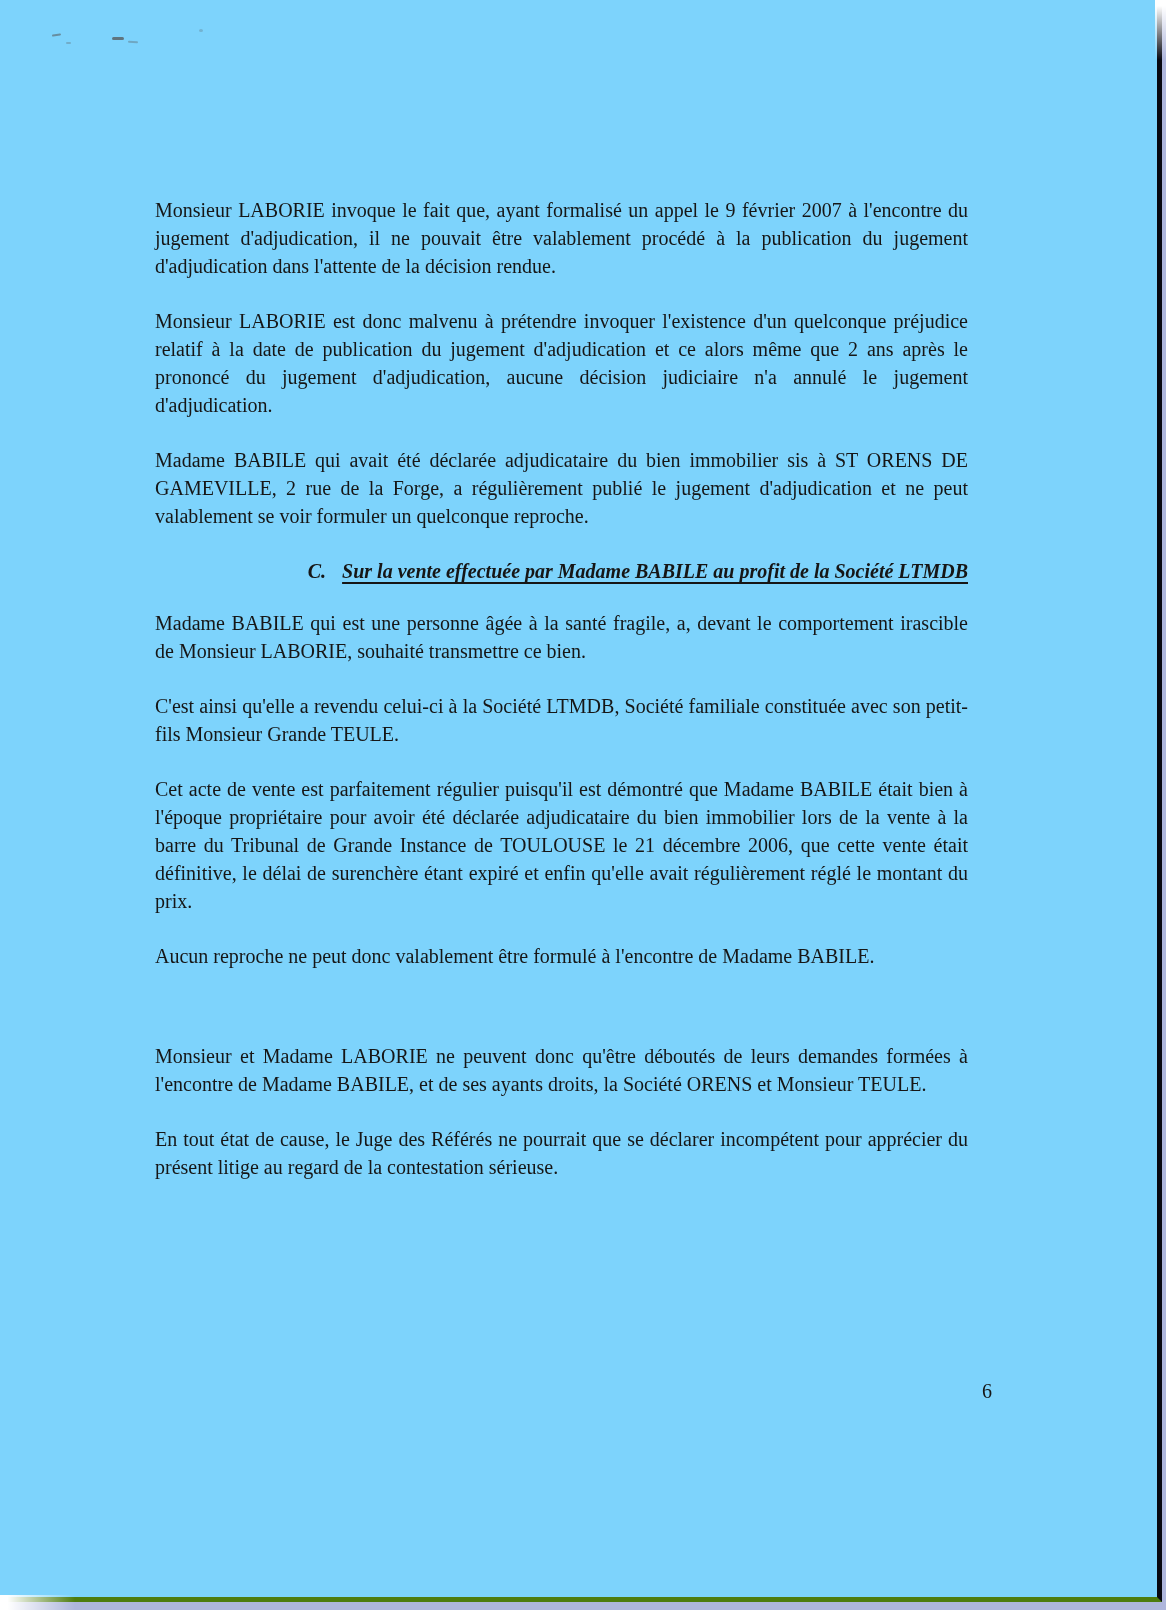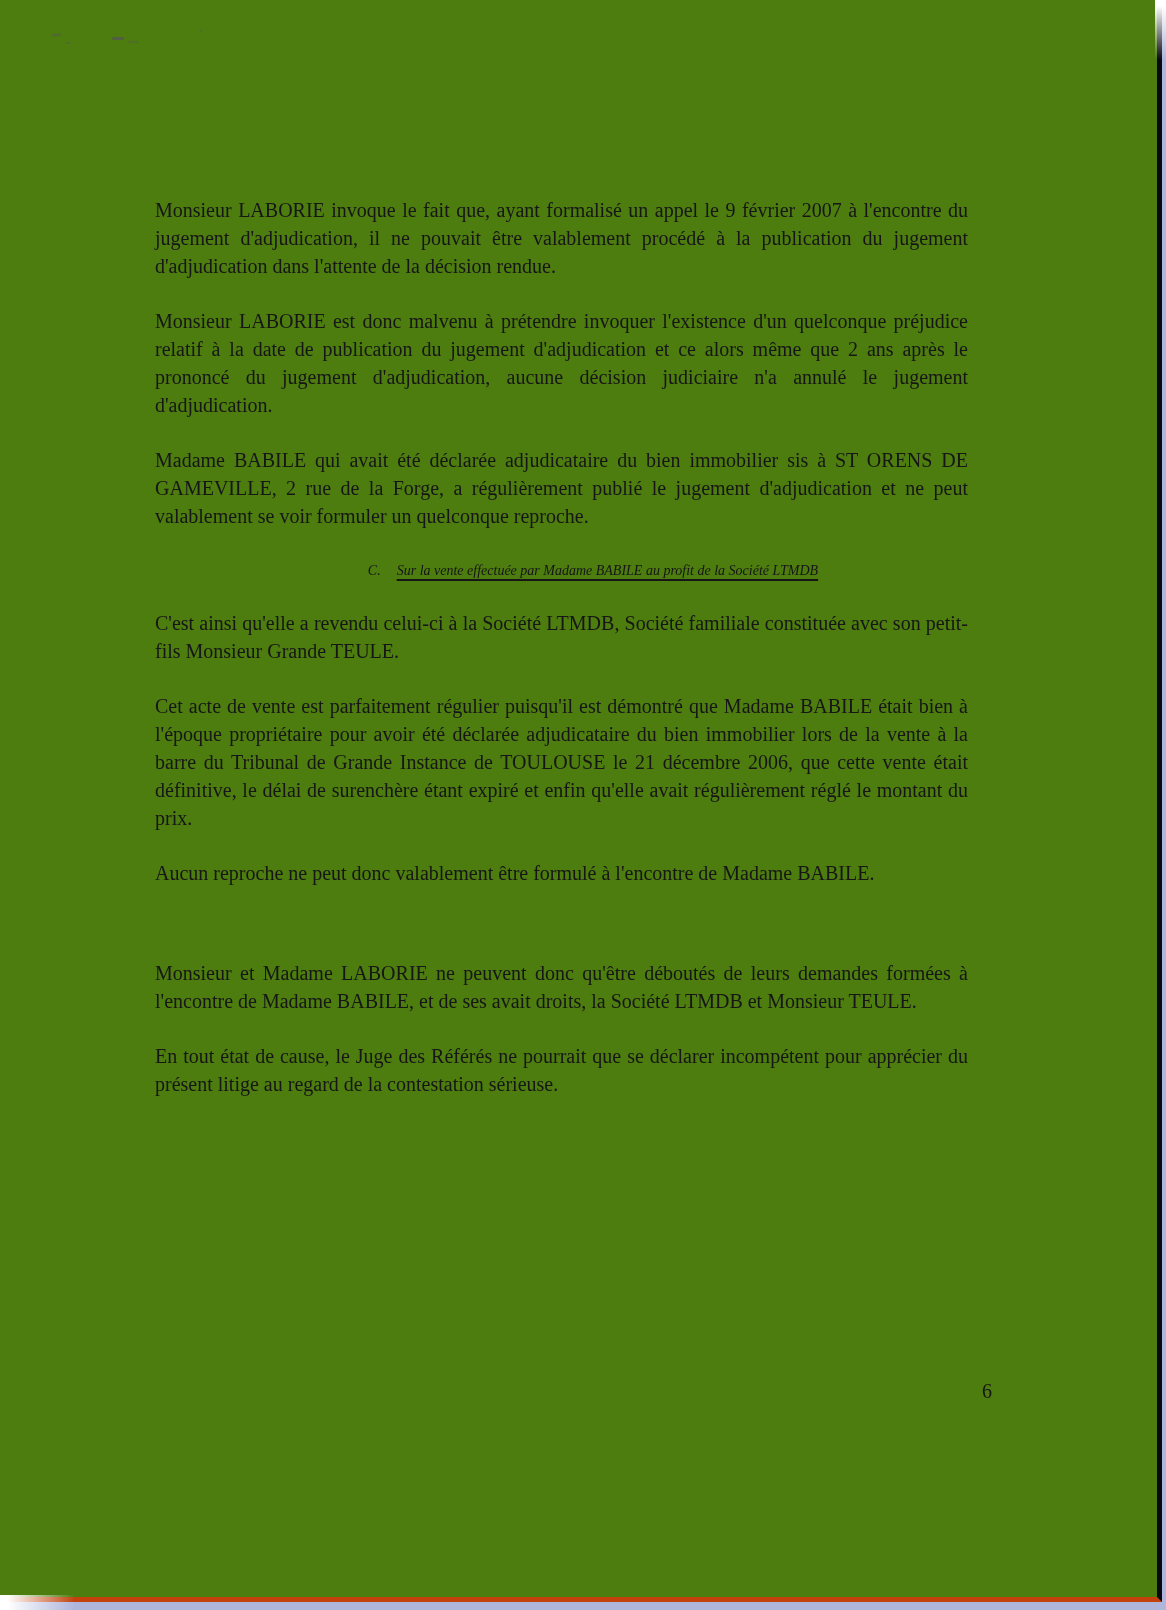--- a/index.html
+++ b/index.html
@@ -14,23 +14,23 @@
     overflow: hidden;
     font-family: "Liberation Serif", serif;
   }
   
   .page {
     position: absolute;
     left: 0;
     top: 0;
     width: 1157px;
     height: 1597px;
-    background: #4d7c0f;
+    background: #7dd3fc;
     border-right: 5px solid #070810;
-    border-bottom: 5px solid #c2410c;
+    border-bottom: 5px solid #4d7c0f;
     box-sizing: content-box;
   }
   
   .fade-tr {
     position: absolute;
     left: 1155px;
     top: 0;
     width: 11px;
     height: 60px;
     background: linear-gradient(to bottom, #ffffff 10%, rgba(255,255,255,0) 100%);
@@ -70,24 +70,24 @@
     text-align: justify;
   }
   .content p {
     margin: 0 0 27px 0;
   }
   .content p.gap-after {
     margin-bottom: 72px;
   }
   .heading {
     margin: 20px 0 24px 63px;
-    font-weight: normal;
+    font-weight: bold;
     font-style: italic;
-    font-size: 14px;
-    text-align: center;
+    font-size: 20px;
+    text-align: right;
   }
   .heading .hnum {
     display: inline-block;
     margin-right: 16px;
   }
   .heading .htitle {
     text-decoration: underline;
     text-decoration-thickness: 2px;
     text-underline-offset: 4px;
   }
@@ -116,28 +116,29 @@
 
 
     <p>Monsieur LABORIE est donc malvenu à prétendre invoquer l'existence d'un quelconque préjudice relatif à la date de publication du jugement d'adjudication et ce alors même que 2 ans après le prononcé du jugement d'adjudication, aucune décision judiciaire n'a annulé le jugement d'adjudication.</p>
 
     <p>Madame BABILE qui avait été déclarée adjudicataire du bien immobilier sis à ST ORENS DE GAMEVILLE, 2 rue de la Forge, a régulièrement publié le jugement d'adjudication et ne peut valablement se voir formuler un quelconque reproche.</p>
 
     <div class="heading">
       <span class="hnum">C.</span><span class="htitle">Sur la vente effectuée par Madame BABILE au profit de la Société LTMDB</span>
     </div>
 
+    <p>Madame BABILE qui est une personne âgée à la santé fragile, a, devant le comportement irascible de Monsieur LABORIE, souhaité transmettre ce bien.</p>
 
     <p>C'est ainsi qu'elle a revendu celui-ci à la Société LTMDB, Société familiale constituée avec son petit-fils Monsieur Grande TEULE.</p>
 
     <p>Cet acte de vente est parfaitement régulier puisqu'il est démontré que Madame BABILE était bien à l'époque propriétaire pour avoir été déclarée adjudicataire du bien immobilier lors de la vente à la barre du Tribunal de Grande Instance de TOULOUSE le 21 décembre 2006, que cette vente était définitive, le délai de surenchère étant expiré et enfin qu'elle avait régulièrement réglé le montant du prix.</p>
 
     <p class="gap-after">Aucun reproche ne peut donc valablement être formulé à l'encontre de Madame BABILE.</p>
 
-    <p>Monsieur et Madame LABORIE ne peuvent donc qu'être déboutés de leurs demandes formées à l'encontre de Madame BABILE, et de ses avait droits, la Société LTMDB et Monsieur TEULE.</p>
+    <p>Monsieur et Madame LABORIE ne peuvent donc qu'être déboutés de leurs demandes formées à l'encontre de Madame BABILE, et de ses ayants droits, la Société ORENS et Monsieur TEULE.</p>
 
     <p>En tout état de cause, le Juge des Référés ne pourrait que se déclarer incompétent pour apprécier du présent litige au regard de la contestation sérieuse.</p>
 
 
 
   </div>
 
   <div class="page-number">6</div>
 
 </div>

